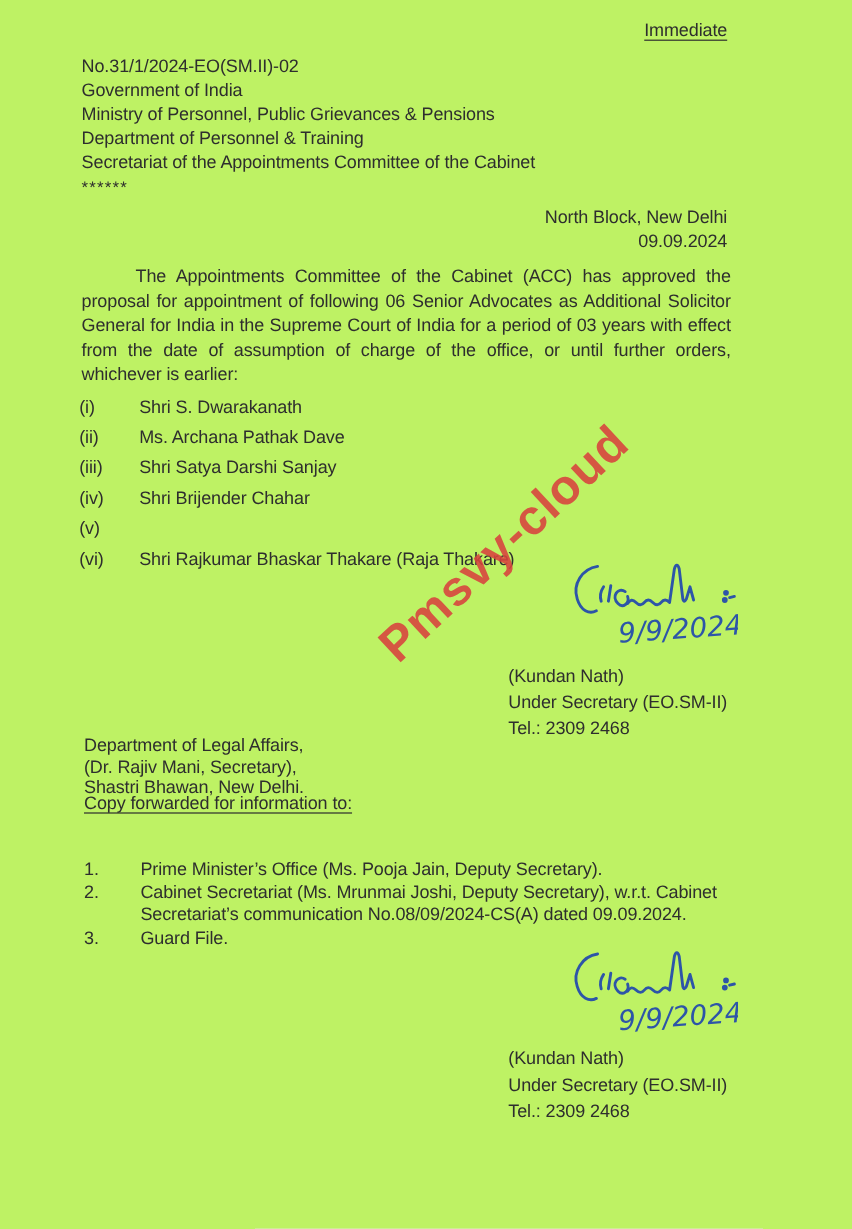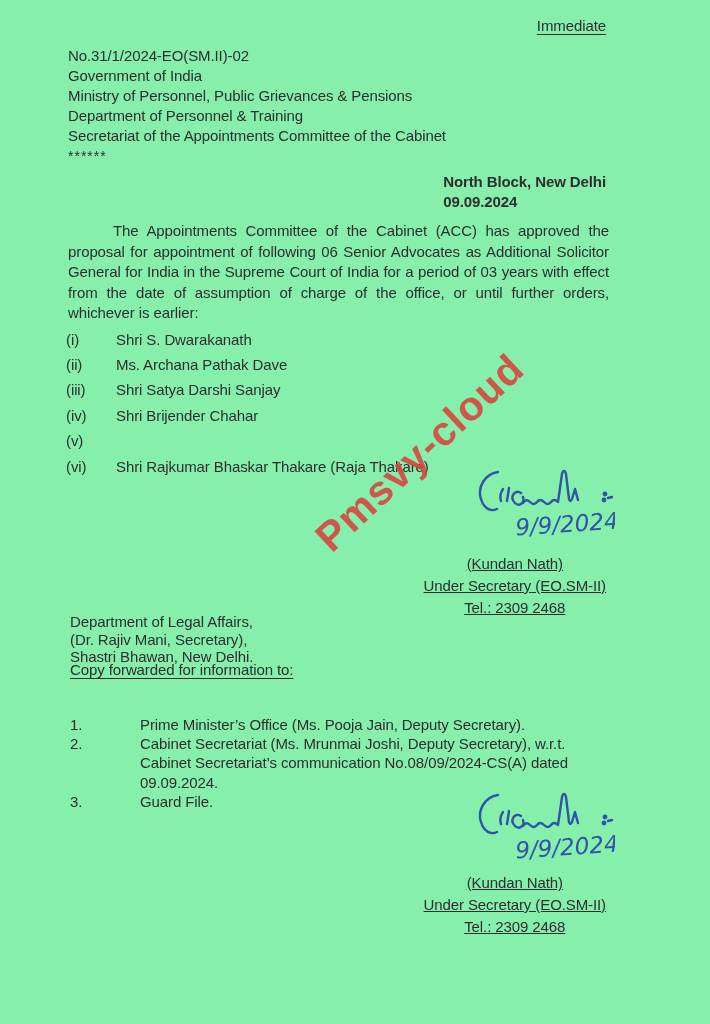--- a/index.html
+++ b/index.html
@@ -1,63 +1,63 @@
 <!DOCTYPE html>
 <html><head>
 <meta charset="utf-8">
 <style>
   html,body{margin:0;padding:0;background:#e9e9e9;}
   .page{
     position:relative;
     width:710px;height:1024px;
     margin:0 auto;
-    background:#86efac;
+    background:#bef264;
     font-family:"Liberation Sans","DejaVu Sans",sans-serif;
     color:#2e2e2e;
     overflow:hidden;
   }
   .t{position:absolute;font-size:15px;line-height:20px;letter-spacing:-0.1px;}
 
   .priority{top:16px;right:104px;text-decoration:underline;text-underline-offset:3px;}
 
   .header-block{top:46px;left:68px;width:540px;}
   .header-block div{line-height:20px;}
   .separator{letter-spacing:1px;font-size:14px;}
 
-  .place-date{top:172px;right:104px;font-weight:bold;}
+  .place-date{top:172px;right:104px;text-align:right;}
 
   .body-par{top:221px;left:68px;width:541px;text-align:justify;text-indent:45px;line-height:20.5px;}
 
   .appointees{top:327px;left:66px;width:480px;}
   .appointee{display:flex;height:25.4px;align-items:center;}
   .appointee .num{width:50px;flex-shrink:0;}
 
   .watermark{
     position:absolute;left:420px;top:453px;
     transform:translate(-50%,-50%) rotate(-43deg);
     font-size:41px;font-weight:700;letter-spacing:1px;
     white-space:nowrap;opacity:0.88;
   }
 
   .sig-svg{position:absolute;width:142px;height:86px;}
   .sig1{left:473px;top:459px;}
   .sig2{left:473px;top:782px;}
 
-  .sig-block{text-align:center;line-height:22px;text-decoration:underline;}
+  .sig-block{text-align:left;line-height:22px;}
   .sig-block1{top:553px;right:104px;}
   .sig-block2{top:872px;right:104px;}
 
   .addressee{top:613px;left:70px;line-height:17.6px;}
 
   .copy-head{top:660px;left:70px;text-decoration:underline;text-underline-offset:3px;}
 
   .copy-list{top:715px;left:70px;width:545px;}
   .copy-item{display:flex;line-height:19.2px;}
   .copy-item .num{width:47px;flex-shrink:0;}
-  .copy-item .txt{flex:1;margin-left:23px;}
+  .copy-item .txt{flex:1;}
 </style>
 </head>
 <body>
 
 <div class="page">
 
   <div class="t priority">Immediate</div>
 
   <div class="t header-block">
     <div>No.31/1/2024-EO(SM.II)-02</div>

